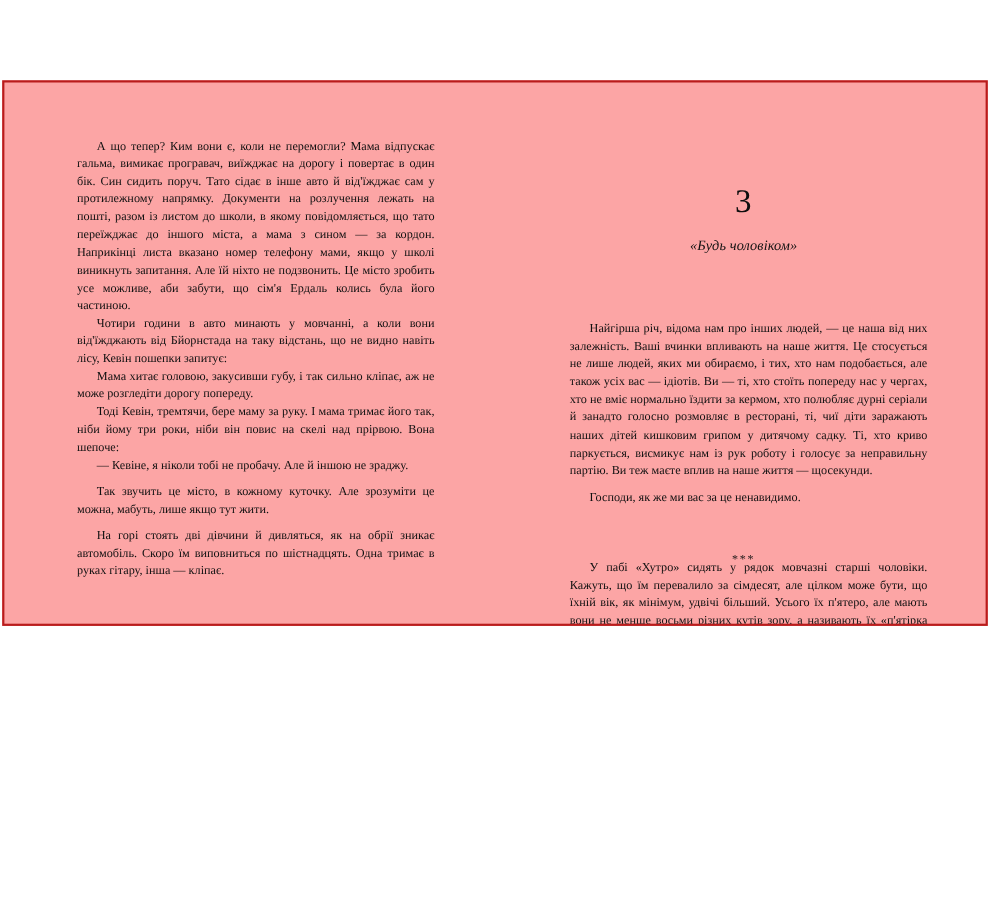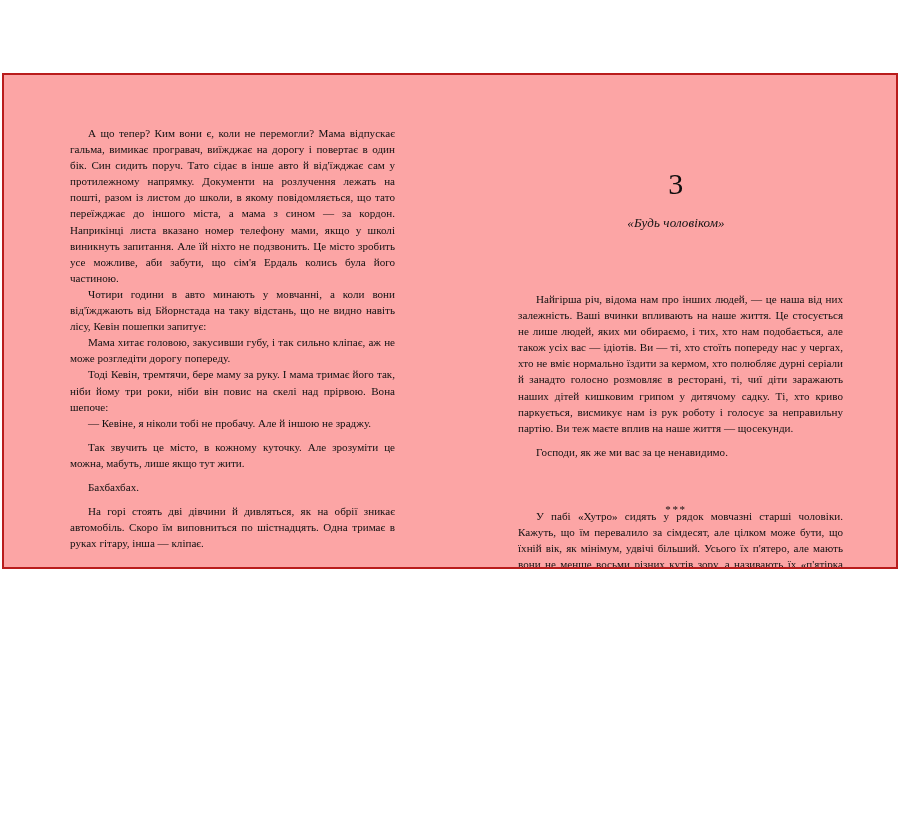--- a/index.html
+++ b/index.html
@@ -117,21 +117,20 @@
 <div id="book-spread">
 
   <div class="page" id="left-page">
     <div class="text-column" id="left-column">
       <p>А що тепер? Ким вони є, коли не перемогли? Мама відпус­кає гальма, вимикає програвач, виїжджає на дорогу і повертає в один бік. Син сидить поруч. Тато сідає в інше авто й від'їжджає сам у протилежному напрямку. Документи на розлучення ле­жать на пошті, разом із листом до школи, в якому повідомля­ється, що тато переїжджає до іншого міста, а мама з сином — за кордон. Наприкінці листа вказано номер телефону мами, якщо у школі виникнуть запитання. Але їй ніхто не подзвонить. Це місто зробить усе можливе, аби забути, що сім'я Ердаль колись була його частиною.</p>
       <p>Чотири години в авто минають у мовчанні, а коли вони від'їжджають від Бйорнстада на таку відстань, що не видно на­віть лісу, Кевін пошепки запитує:</p>
       <p>Мама хитає головою, закусивши губу, і так сильно кліпає, аж не може розгледіти дорогу попереду.</p>
       <p>Тоді Кевін, тремтячи, бере маму за руку. І мама тримає його так, ніби йому три роки, ніби він повис на скелі над прірвою. Вона шепоче:</p>
       <p>— Кевіне, я ніколи тобі не пробачу. Але й іншою не зраджу.</p>
       <p class="gap-before">Так звучить це місто, в кожному куточку. Але зрозуміти це можна, мабуть, лише якщо тут жити.</p>
-      <p class="gap-before">Бахбахбах.</p>
       <p class="gap-before">На горі стоять дві дівчини й дивляться, як на обрії зникає автомобіль. Скоро їм виповниться по шістнадцять. Одна три­має в руках гітару, інша — кліпає.</p>
     </div>
   </div>
 
   <div class="page" id="right-page">
 
     <div id="chapter-head">
       <div id="chapter-number">3</div>
       <div id="chapter-title">«Будь чоловіком»</div>
     </div>

